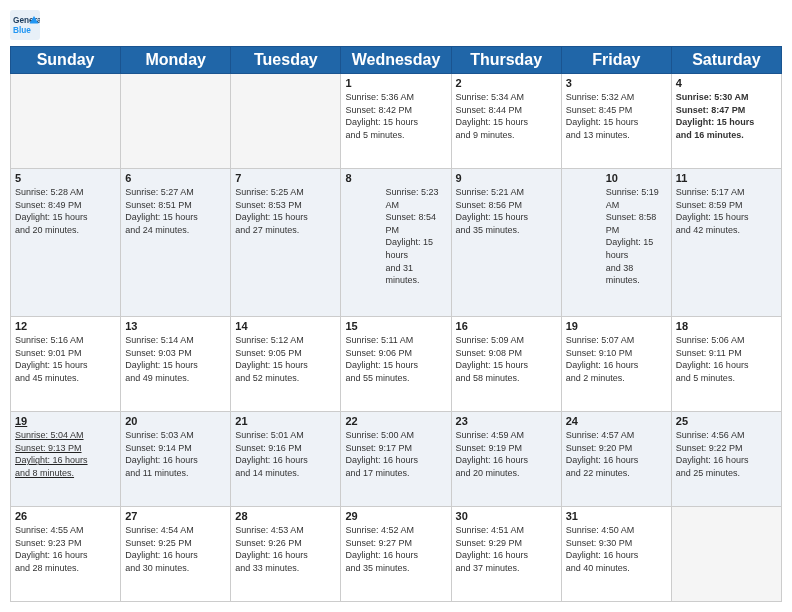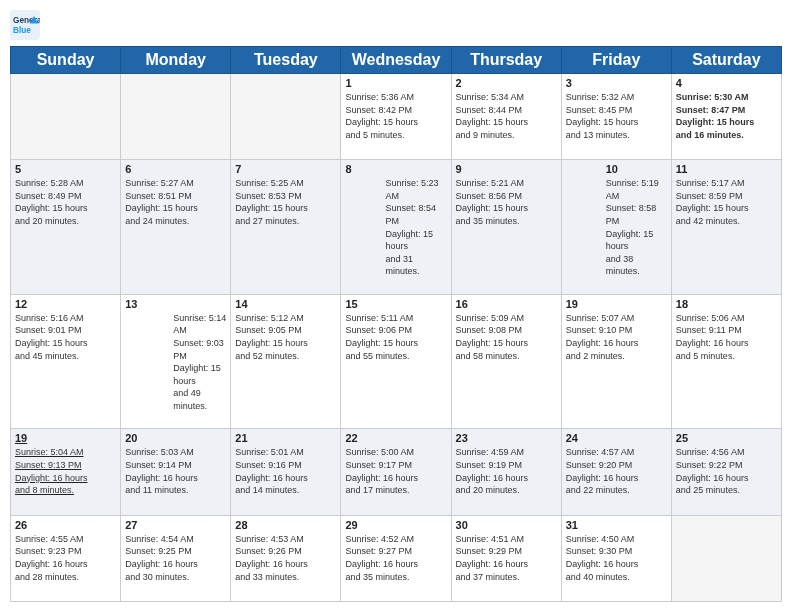--- a/index.html
+++ b/index.html
@@ -209,21 +209,21 @@
         <tr>
           <td style="background: rgb(255, 255, 255);">
             <span class="day-num">12</span>
             <div class="day-info" style="white-space: pre-line;">Sunrise: 5:16 AM
 Sunset: 9:01 PM
 Daylight: 15 hours
 and 45 minutes.</div>
           </td>
           <td style="background: rgb(255, 255, 255);">
             <span class="day-num">13</span>
-            <div class="day-info" style="white-space: pre-line; margin-left: 48px;">Sunrise: 5:14 AM
+            <div class="day-info" style="white-space: pre-line;">Sunrise: 5:14 AM
 Sunset: 9:03 PM
 Daylight: 15 hours
 and 49 minutes.</div>
           </td>
           <td style="background: rgb(255, 255, 255);">
             <span class="day-num">14</span>
             <div class="day-info" style="white-space: pre-line;">Sunrise: 5:12 AM
 Sunset: 9:05 PM
 Daylight: 15 hours
 and 52 minutes.</div>

